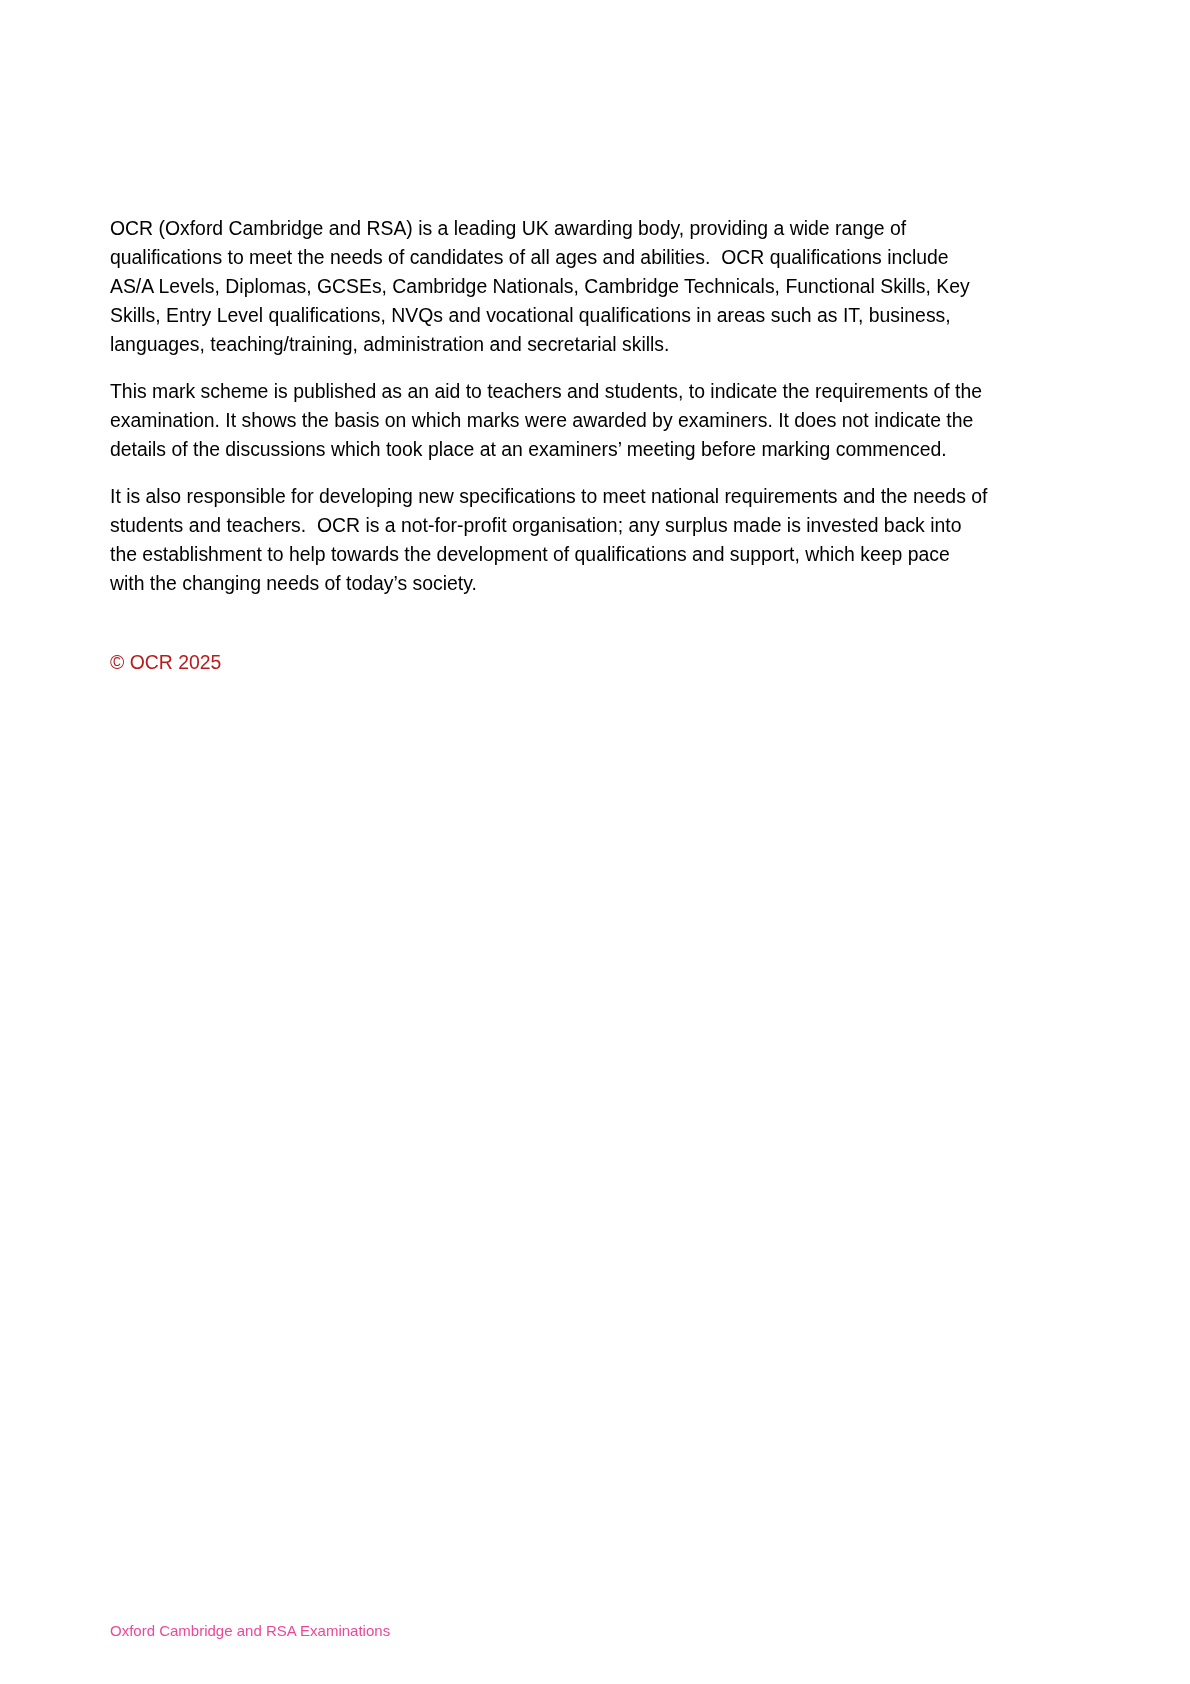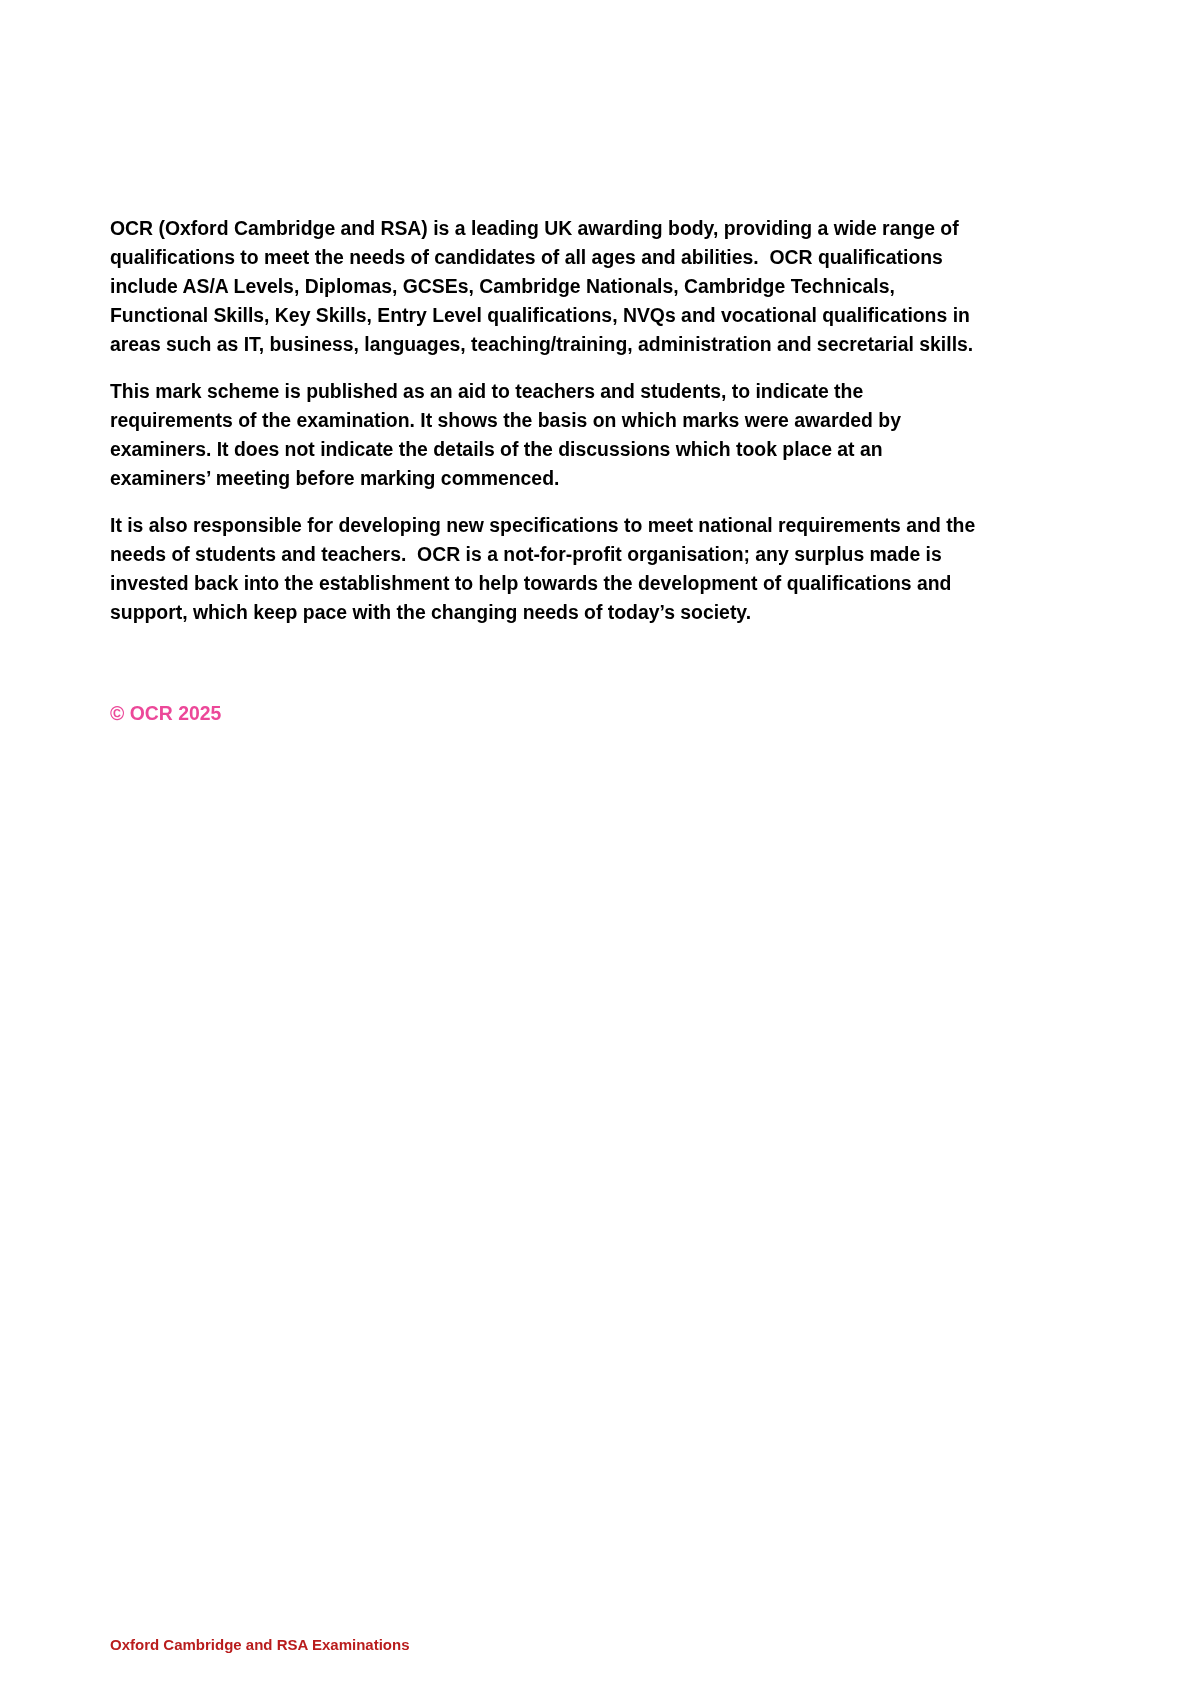--- a/index.html
+++ b/index.html
@@ -8,48 +8,47 @@
     background: #ffffff;
   }
   .page {
     position: relative;
     width: 1182px;
     height: 1684px;
     background: #ffffff;
     overflow: hidden;
     font-family: "Liberation Sans", "DejaVu Sans", sans-serif;
     color: #000000;
-    font-weight: bold;
   }
   .content {
     position: absolute;
     left: 110px;
     top: 214px;
     width: 878px;
   }
   .body-par {
     margin: 0 0 18px 0;
     font-size: 19.4px;
     line-height: 29px;
     white-space: pre-wrap;
     color: #000000;
   }
   .copyright {
-    margin-top: 72px;
+    margin-top: 50px;
     font-size: 19.4px;
     line-height: 29px;
-    color: #ec4899;
+    color: #b91c1c;
   }
   .footer {
     position: absolute;
     left: 110px;
-    bottom: 30px;
+    bottom: 44px;
     font-size: 15px;
     line-height: 18px;
-    color: #b91c1c;
+    color: #ec4899;
   }
 </style>
 </head>
 <body>
 
 <div class="page">
   <div class="content">
     <p class="body-par">OCR (Oxford Cambridge and RSA) is a leading UK awarding body, providing a wide range of qualifications to meet the needs of candidates of all ages and abilities.  OCR qualifications include AS/A Levels, Diplomas, GCSEs, Cambridge Nationals, Cambridge Technicals, Functional Skills, Key Skills, Entry Level qualifications, NVQs and vocational qualifications in areas such as IT, business, languages, teaching/training, administration and secretarial skills.</p>
     <p class="body-par">This mark scheme is published as an aid to teachers and students, to indicate the requirements of the examination. It shows the basis on which marks were awarded by examiners. It does not indicate the details of the discussions which took place at an examiners’ meeting before marking commenced.</p>
     <p class="body-par">It is also responsible for developing new specifications to meet national requirements and the needs of students and teachers.  OCR is a not-for-profit organisation; any surplus made is invested back into the establishment to help towards the development of qualifications and support, which keep pace with the changing needs of today’s society.</p>

